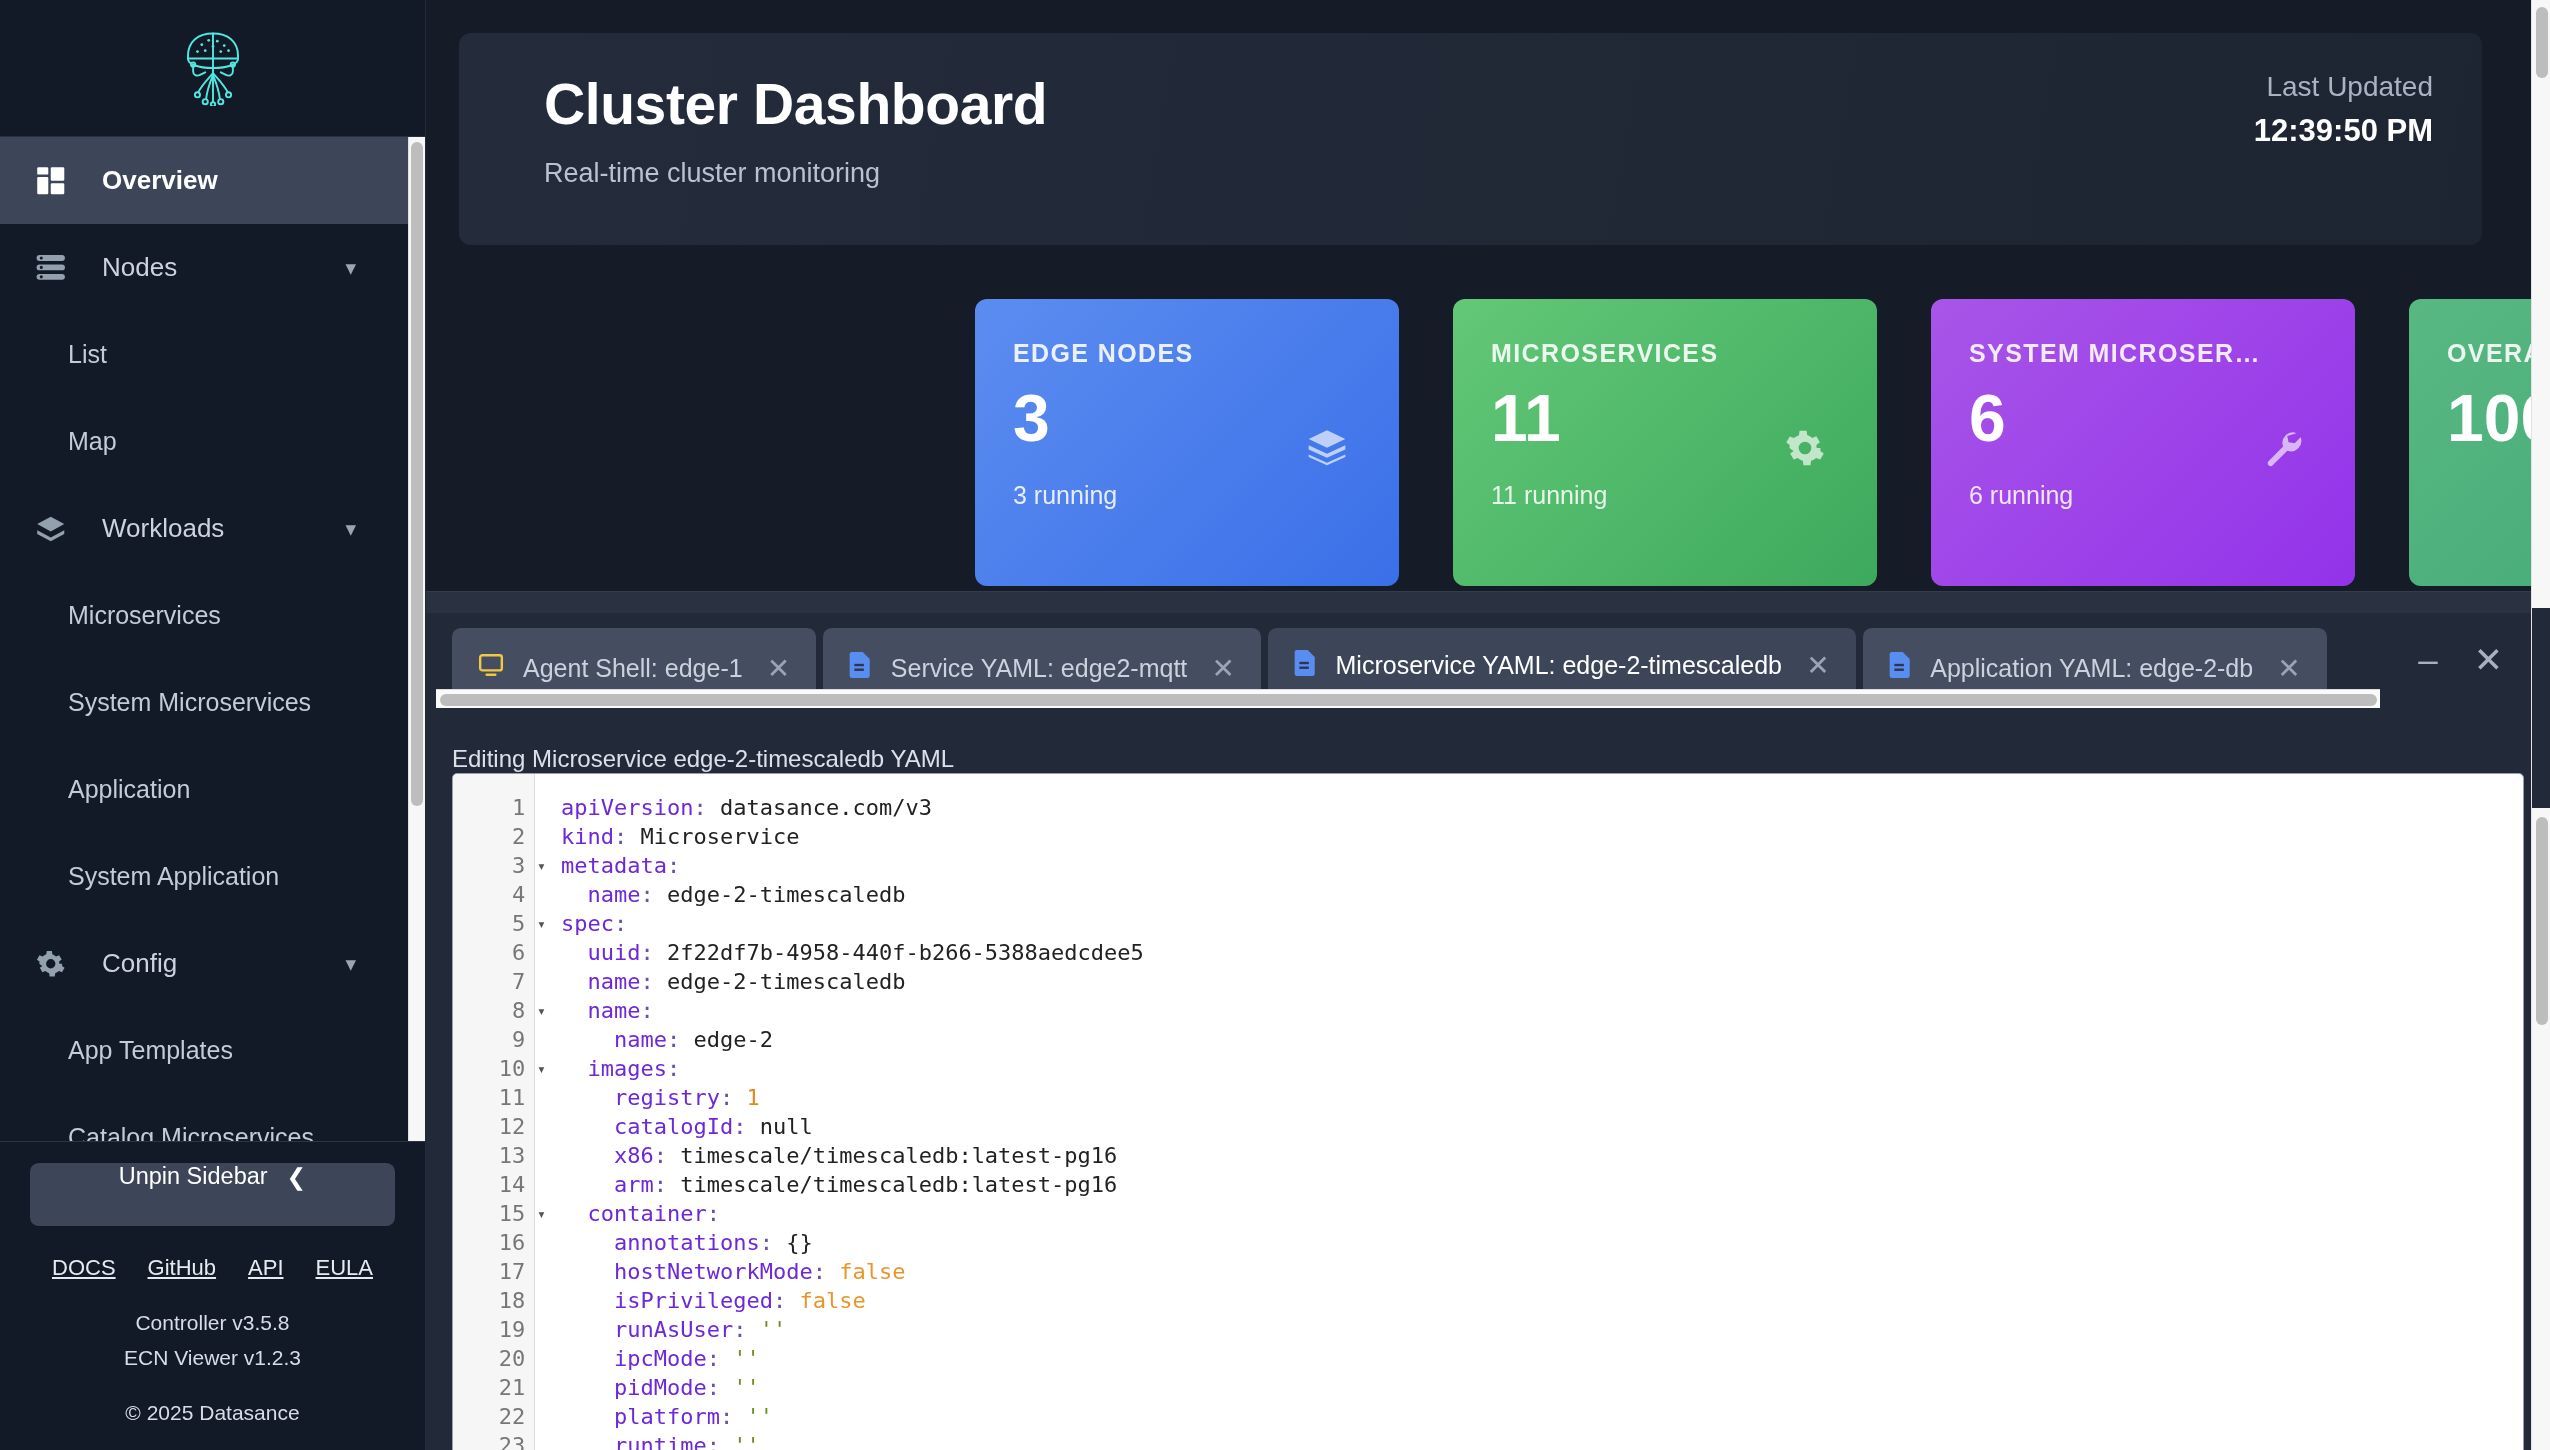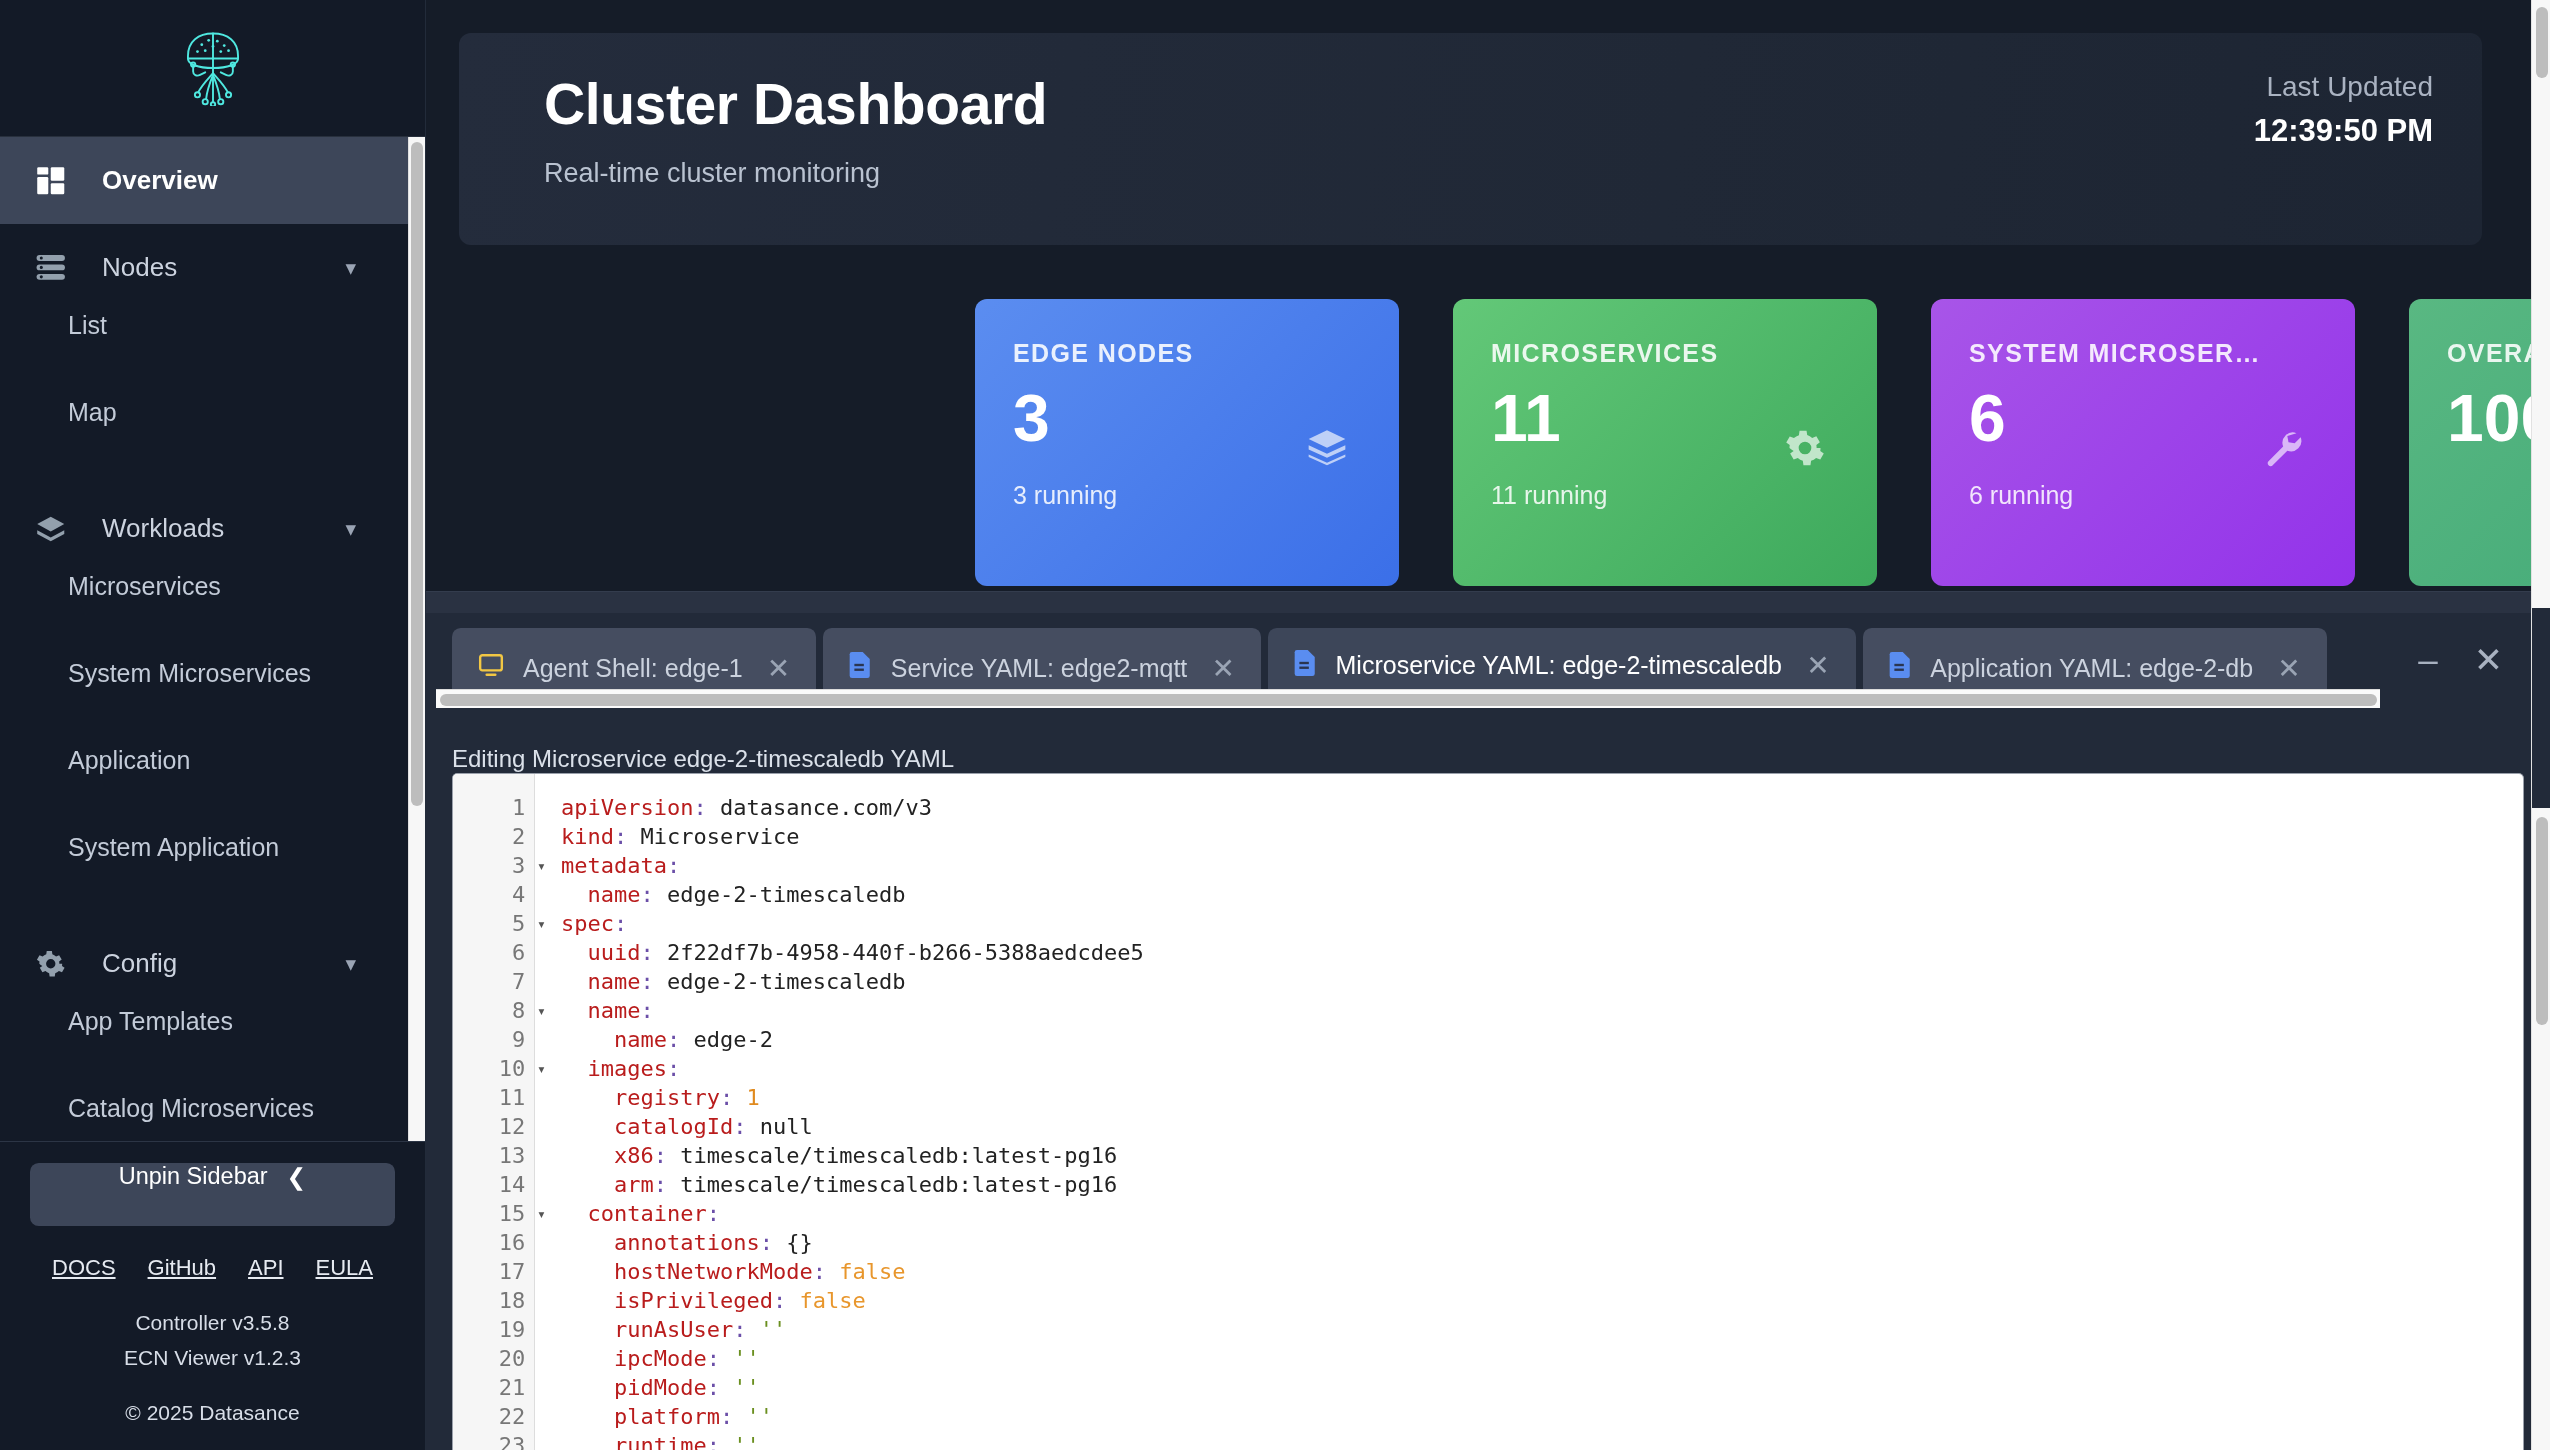--- a/index.html
+++ b/index.html
@@ -54,21 +54,21 @@
     display: flex; align-items: center; justify-content: flex-start;
     margin-right: 26px;
   }
   .nav-item .chev {
     position: absolute; right: 52px; top: 50%;
     transform: translateY(-50%);
     color: #9aa4b4; font-size: 21px;
   }
   .nav-sub {
     height: 87px;
-    display: flex; align-items: flex-start;
+    display: flex; align-items: center;
     padding-left: 68px;
     color: #c3cbd8;
     font-size: 25px;
     cursor: pointer;
   }
 
   
   .sb-track {
     position: absolute; top: 0; right: 0;
     width: 17.4px; height: 100%;
@@ -270,21 +270,21 @@
   .code {
     flex: 1 1 auto;
     padding-top: 19px; padding-left: 26px;
     font-family: "DejaVu Sans Mono", monospace;
     font-size: 22px;
     color: #222222;
     overflow: hidden;
     position: relative;
   }
   .code .cl { height: 29px; line-height: 29px; white-space: pre; }
-  .k   { color: #b91c1c; }
+  .k   { color: #6d28d9; }
   .p   { color: #6b4fa8; }
   .v   { color: #222222; }
   .num { color: #e08a1e; }
   .bool{ color: #e8962c; }
   .str { color: #6a8f1f; }
 
   
   .page-sb {
     position: absolute; top: 0; right: 0;
     width: 19px; height: 1451px;

